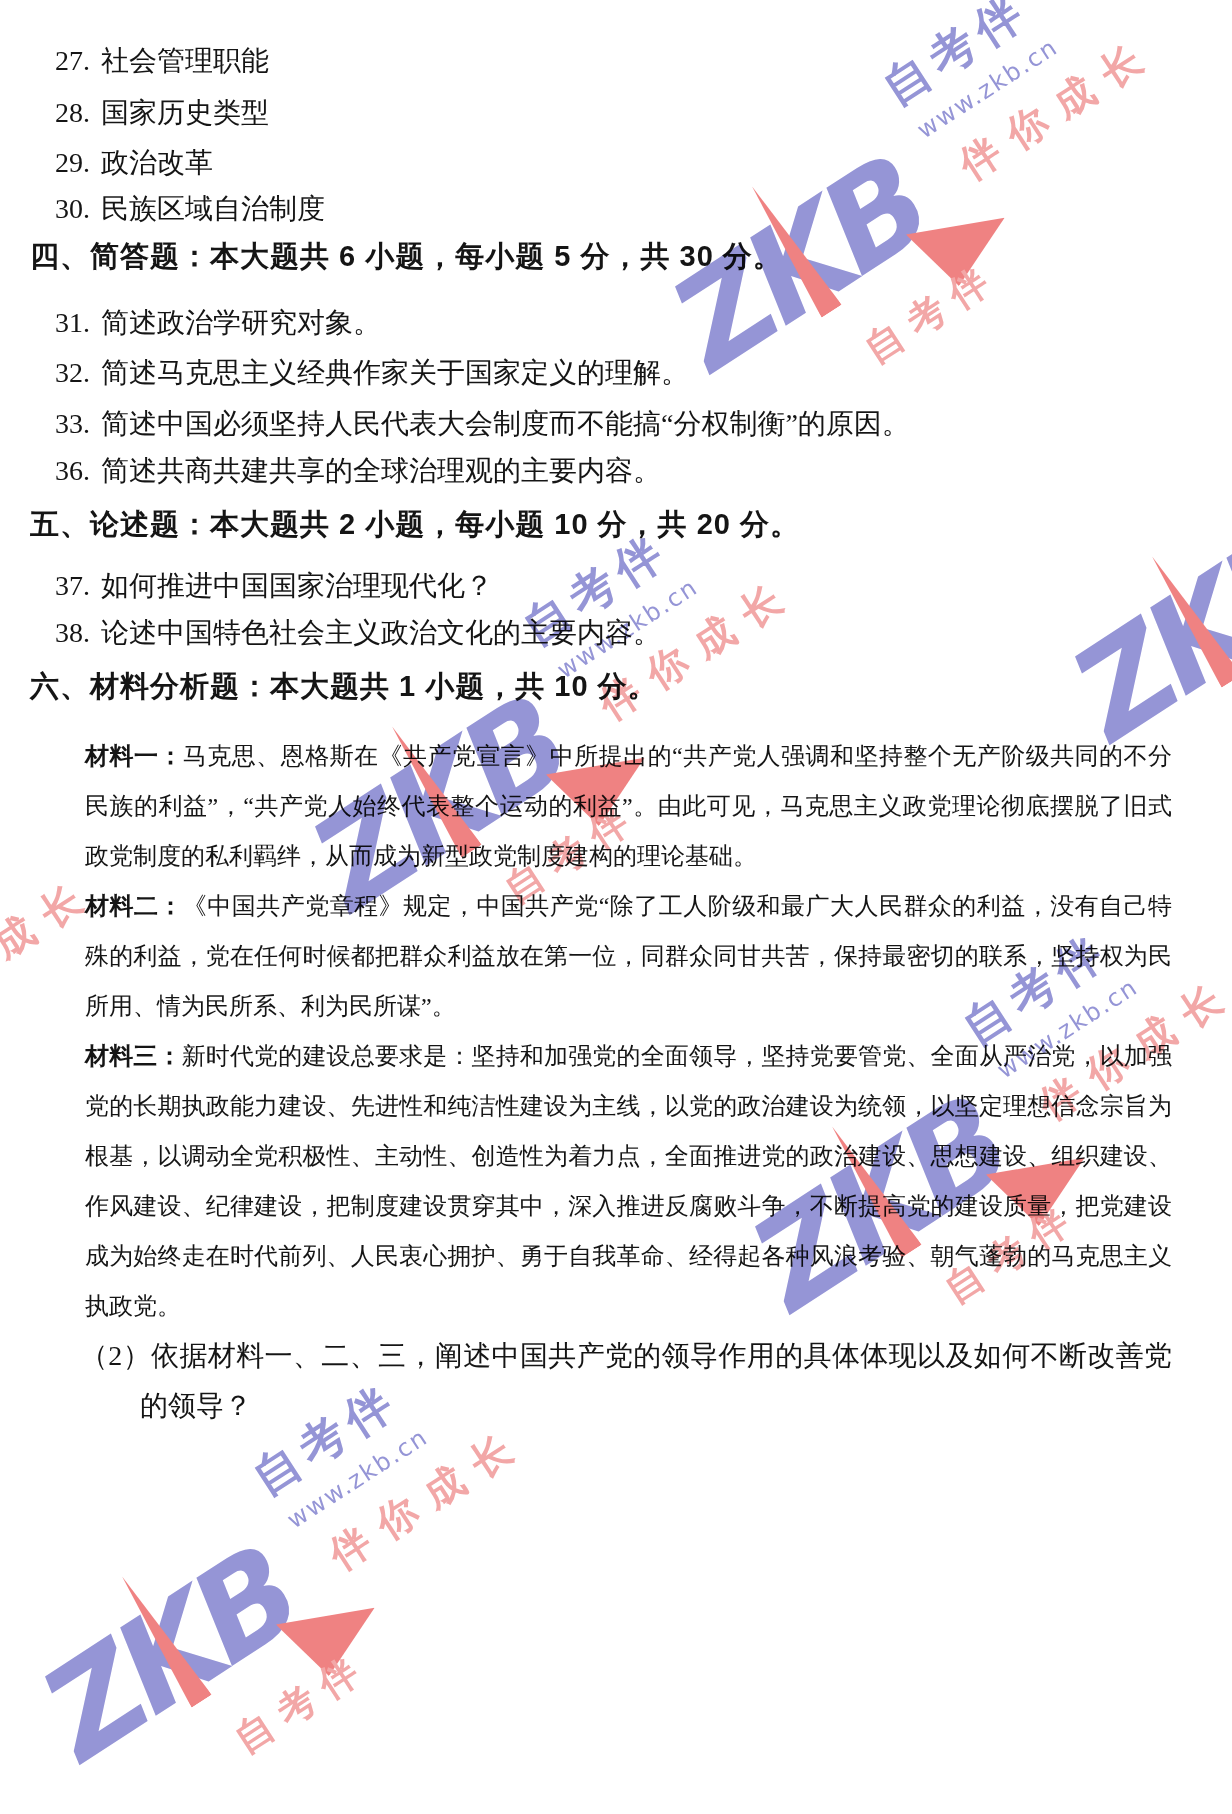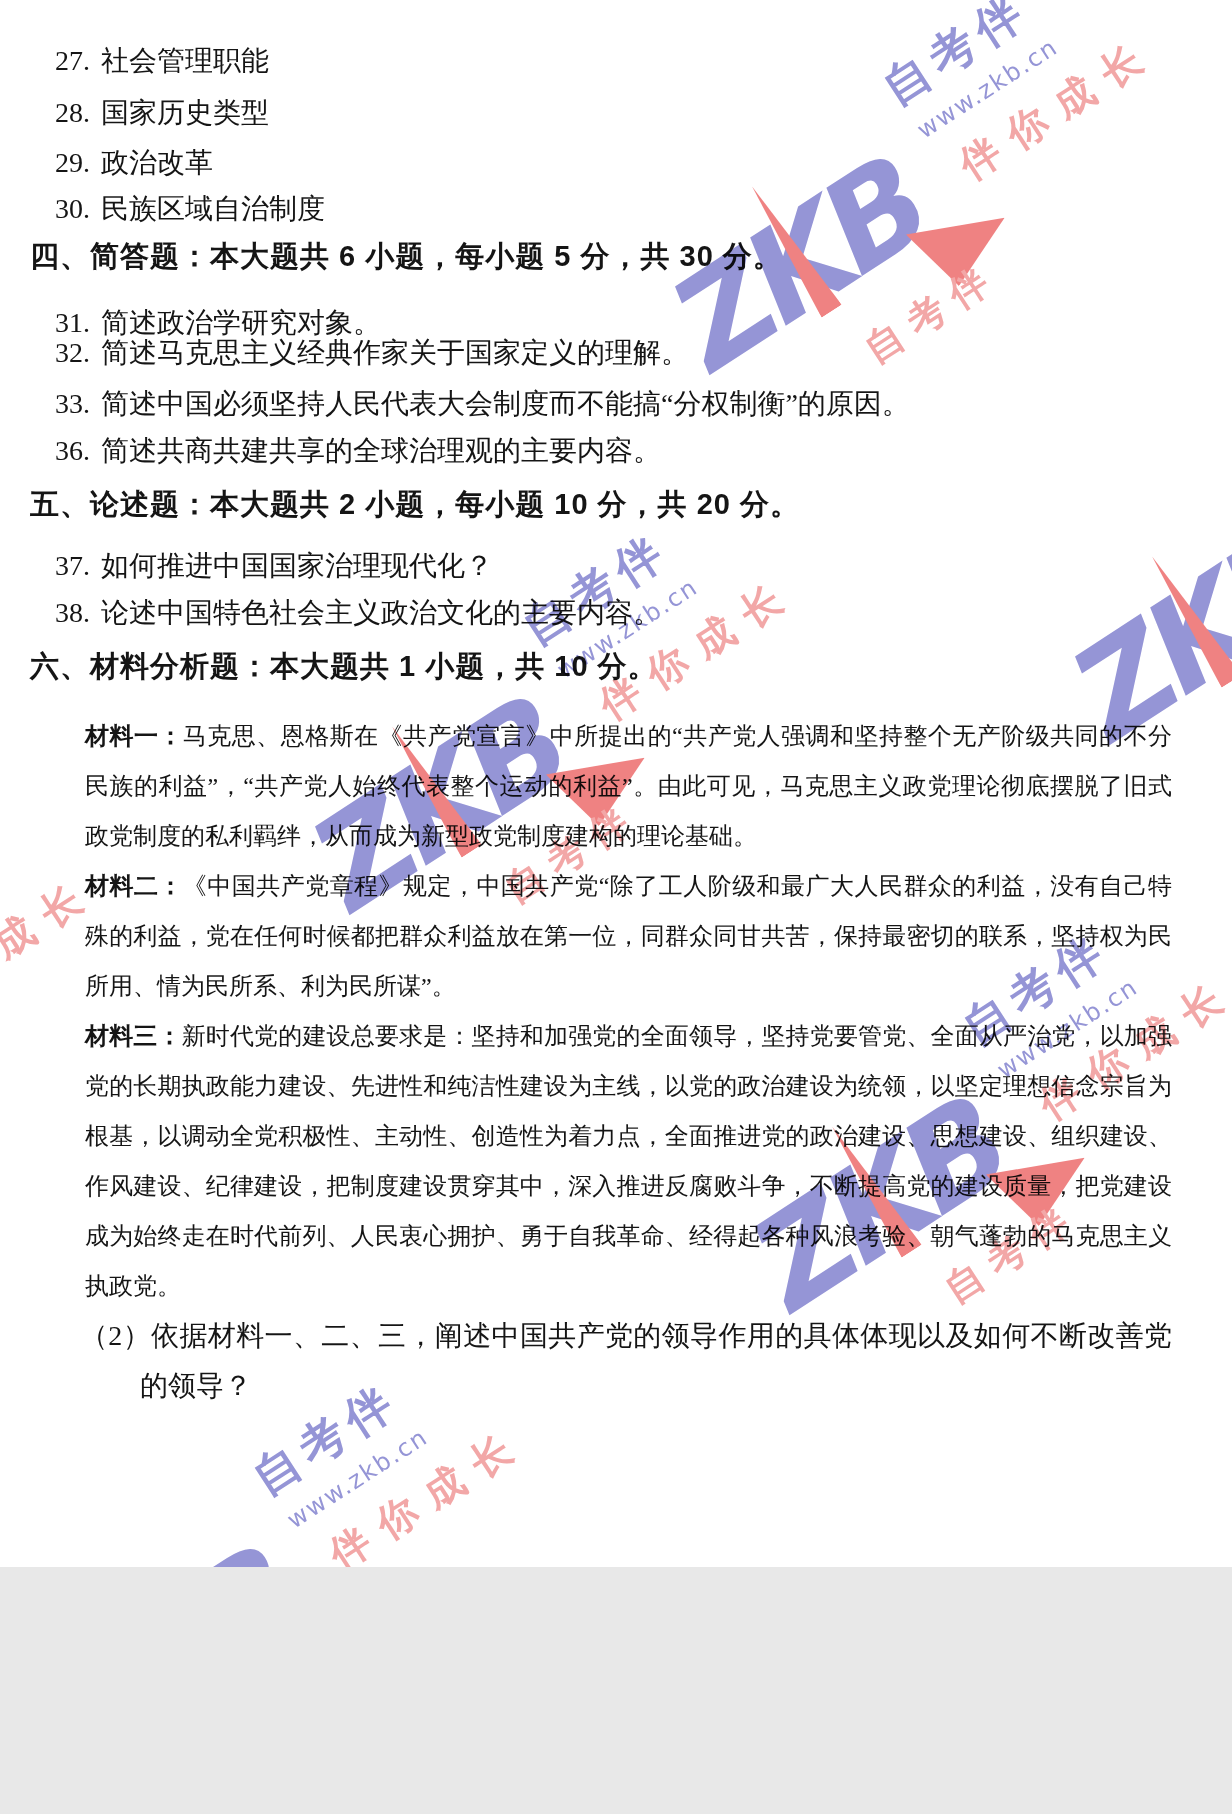--- a/index.html
+++ b/index.html
@@ -1,18 +1,18 @@
 <!DOCTYPE html>
 <html><head>
 <meta charset="utf-8">
 <style>
   html,body{margin:0;padding:0;background:#e8e8e8;}
   .doc{
     position:relative;
-    width:1232px;height:1567px;
+    width:1232px;height:1814px;
     margin:0 auto;
     background:#ffffff;
     overflow:hidden;
     font-family:"Liberation Serif","DejaVu Serif",serif;
     color:#151515;
   }
   .text-layer{
     position:absolute;inset:0;
     padding:0 60px 0 30px;
     z-index:1;
@@ -152,21 +152,21 @@
     </div>
 
     <div class="sec" style="margin-top:17px">
       <span>四、简答题：</span><span>本大题共 6 小题，每小题 5 分，共 30 分。</span>
     </div>
 
     <div class="q" style="margin-top:37px">
       <span class="qnum">31.</span>
       <span class="qtext">简述政治学研究对象。</span>
     </div>
-    <div class="q" style="">
+    <div class="q" style="margin-top:20px">
       <span class="qnum">32.</span>
       <span class="qtext">简述马克思主义经典作家关于国家定义的理解。</span>
     </div>
     <div class="q" style="margin-top:21px">
       <span class="qnum">33.</span>
       <span class="qtext">简述中国必须坚持人民代表大会制度而不能搞“分权制衡”的原因。</span>
     </div>
     <div class="q" style="margin-top:17px">
       <span class="qnum">36.</span>
       <span class="qtext">简述共商共建共享的全球治理观的主要内容。</span>

